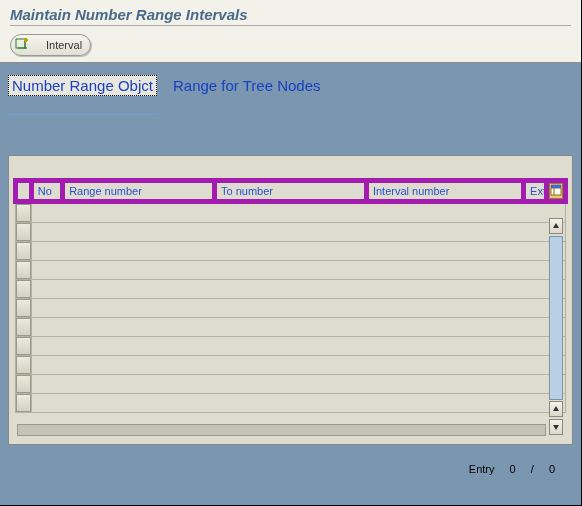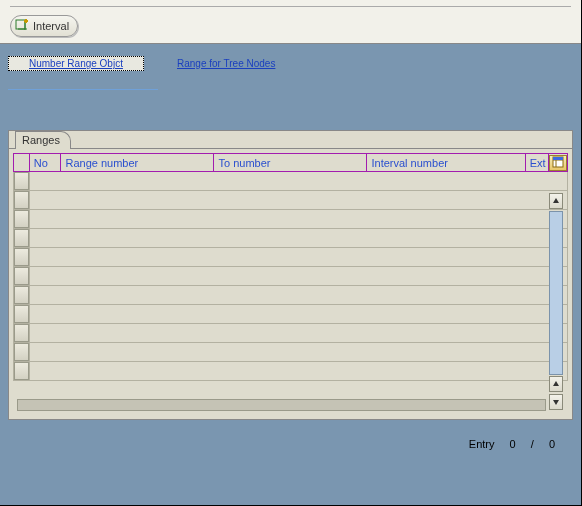--- a/index.html
+++ b/index.html
@@ -25,40 +25,39 @@
     color: #4a6a8a;
     margin-bottom: 2px;
   }
   .title-underline {
     border-bottom: 1px solid #aaa;
     margin-bottom: 8px;
   }
   .interval-btn {
     display: inline-flex;
     align-items: center;
-    gap: 4px;
+    gap: 17px;
     background: linear-gradient(#f5f5ef,#e2e0d4);
     border: 1px solid #999;
     border-radius: 11px;
     box-shadow: 1px 1px 0 #bbb;
     padding: 2px 8px 2px 4px;
     font-size: 11px;
     cursor: pointer;
     color: #333;
   }
   .interval-btn svg { width:14px; height:14px; }
   .upper-region {
     padding: 12px 8px 40px 8px;
   }
   .field-label {
     display:inline-block;
     color:#1a3fbf;
-    font-size:10px;
-    padding:1px 20px;
-    text-decoration:underline;
+    font-size:15px;
+    padding:1px 3px;
   }
   .field-label.focused {
     border:1px dotted #000;
     background:#e8e8e0;
   }
   .field-label.plain {
     margin-left: 10px;
     text-align: right;
   }
   .blue-underline {
@@ -106,21 +105,21 @@
     border-collapse:collapse;
     width:100%;
     table-layout:fixed;
   }
   table.grid th {
     background:#dedcce;
     color:#2a4fcf;
     font-weight:normal;
     text-align:left;
     padding:2px 4px;
-    border:1px solid #a21caf;
+    border:5px solid #a21caf;
     font-size:11px;
     height:18px;
     overflow:hidden;
   }
   table.grid td {
     border:1px solid #b3b1a1;
     height:18px;
     padding:0;
     background:#dedcce;
   }
@@ -180,20 +179,21 @@
     text-align:right;
     color:#000;
     font-size:11px;
   }
   .footer span{ margin:0 6px;}
 </style>
 </head>
 <body>
 
 <div class="header-area">
+  <div class="page-title">Maintain Number Range Intervals</div>
   <div class="title-underline"></div>
   <button class="interval-btn">
     <span>
       <svg viewBox="0 0 14 14">
           <rect x="1" y="2" width="9" height="9" fill="none" stroke="#2a7a2a" stroke-width="1"></rect>
           <line x1="10" y1="4" x2="10" y2="12" stroke="#2a7a2a"></line>
           <line x1="3" y1="11" x2="12" y2="11" stroke="#2a7a2a"></line>
           <line x1="11" y1="1" x2="11" y2="5" stroke="#c89b00" stroke-width="2"></line>
           <line x1="9" y1="3" x2="13" y2="3" stroke="#c89b00" stroke-width="2"></line>
         </svg>
@@ -202,23 +202,20 @@
   </button>
 </div>
 
 <div class="upper-region">
   <span class="field-label focused">Number Range Objct</span>
   <span class="field-label plain">Range for Tree Nodes</span>
   <div class="blue-underline"></div>
 </div>
 
 <div class="ranges-panel">
-  <div class="tab-strip">
-    <div class="tab">Ranges</div>
-  </div>
   <div class="grid-wrap">
     <table class="grid">
       <colgroup>
         <col class="sel">
           <col class="no">
           <col class="from">
           <col class="to">
           <col class="cur">
           <col class="ext">
           <col class="cfg">

